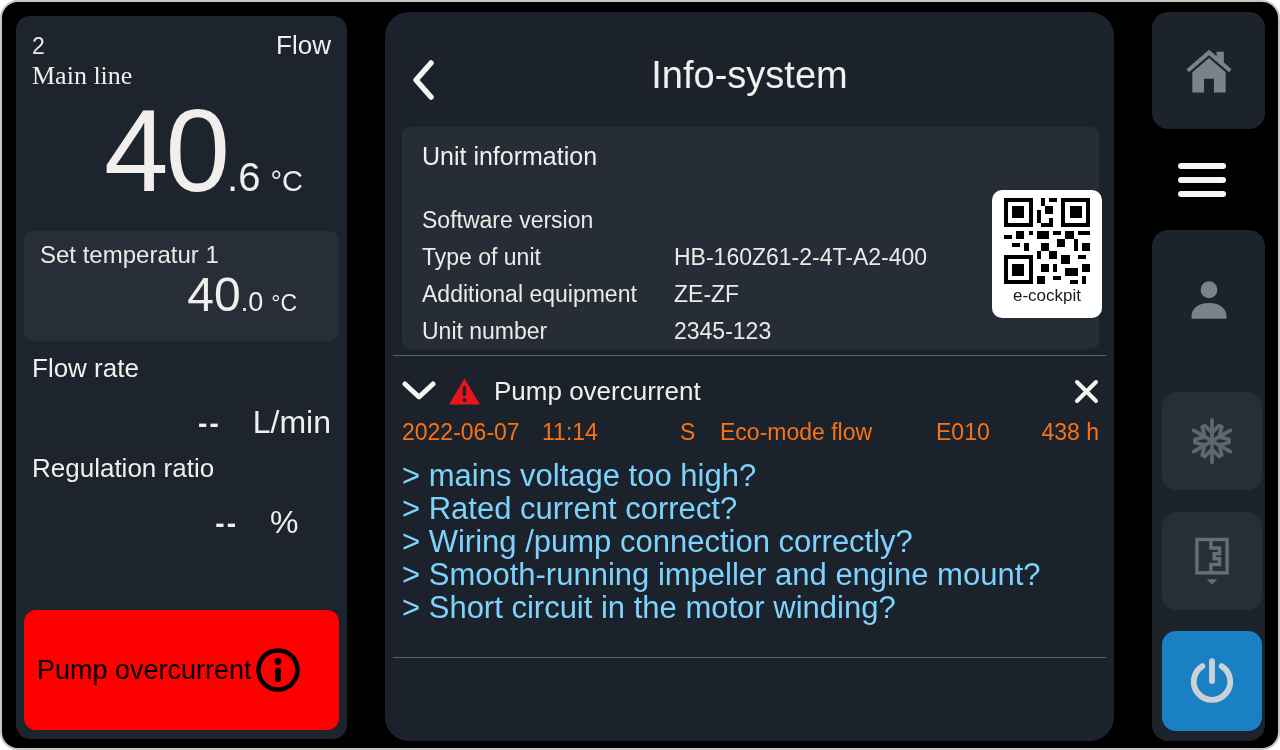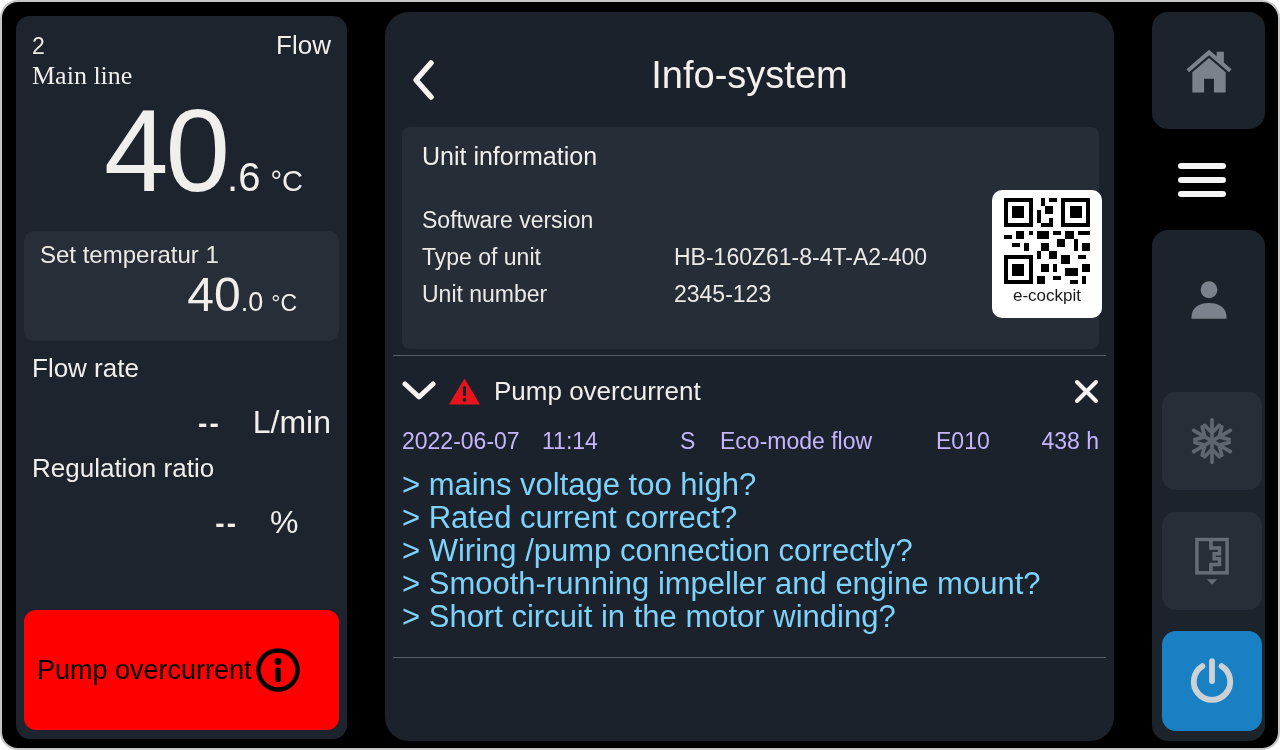--- a/index.html
+++ b/index.html
@@ -58,21 +58,21 @@
   .qr-label{font-size:17px;margin-top:2px;color:#1a1a1a;}
   .sep{position:absolute;left:8px;right:8px;border-top:1px solid #5a6068;height:0;}
   .sep1{top:343px;} .sep2{top:645px;}
   .alarm-section{position:absolute;top:355px;left:17px;right:15px;}
   .alarm-head{display:flex;align-items:center;height:48px;}
   .collapse-btn{width:36px;height:30px;display:flex;align-items:center;cursor:pointer;}
   .warn-ic{margin-left:10px;display:flex;}
   .alarm-title{margin-left:13px;font-size:26px;color:#f1efec;}
   .close-btn{margin-left:auto;width:34px;height:34px;display:flex;align-items:center;
     justify-content:flex-end;cursor:pointer;}
-  .alarm-meta{display:flex;align-items:baseline;font-size:23px;margin-top:13px;color:#c4b5fd;justify-content:flex-end;}
+  .alarm-meta{display:flex;align-items:baseline;font-size:23px;margin-top:4px;color:#f97316;justify-content:flex-end;}
   .m-date{width:140px;} .m-time{width:138px;} .m-class{width:40px;}
   .m-mode{width:216px;} .m-code{flex:1;} .m-hours{width:90px;text-align:right;}
   .alarm-hints{margin-top:13px;font-size:31px;line-height:33px;color:#7dd3fc;}
   
   .home-block{position:absolute;left:1150px;top:10px;width:113px;height:117px;
     background:#1d232b;border-radius:16px;display:flex;align-items:center;
     justify-content:center;cursor:pointer;}
   .menu-active{position:absolute;left:1112px;top:127px;width:146px;height:101px;
     background:#000;border-radius:0 20px 20px 0;display:flex;align-items:center;
     justify-content:center;cursor:pointer;padding-left:30px;}
@@ -147,21 +147,25 @@
 
     <div class="unit-card">
       <div class="unit-title">Unit information</div>
       <div class="unit-rows">
         <div class="unit-row">
           <span class="lbl">Software version</span>
           <span class="val"></span>
         </div>
         <div class="unit-row">
           <span class="lbl">Type of unit</span>
-          <span class="val">HB-160Z61-8-4T-A2-400</span>
+          <span class="val">HB-160Z61-2-4T-A2-400</span>
+        </div>
+        <div class="unit-row">
+          <span class="lbl">Additional equipment</span>
+          <span class="val">ZE-ZF</span>
         </div>
         <div class="unit-row">
           <span class="lbl">Unit number</span>
           <span class="val">2345-123</span>
         </div>
       </div>
       <div class="qr-card">
         <span style="display:flex;">
           <svg width="86" height="86" viewBox="0 0 21 21" shape-rendering="crispEdges">
             <rect width="21" height="21" fill="#fff"></rect>

